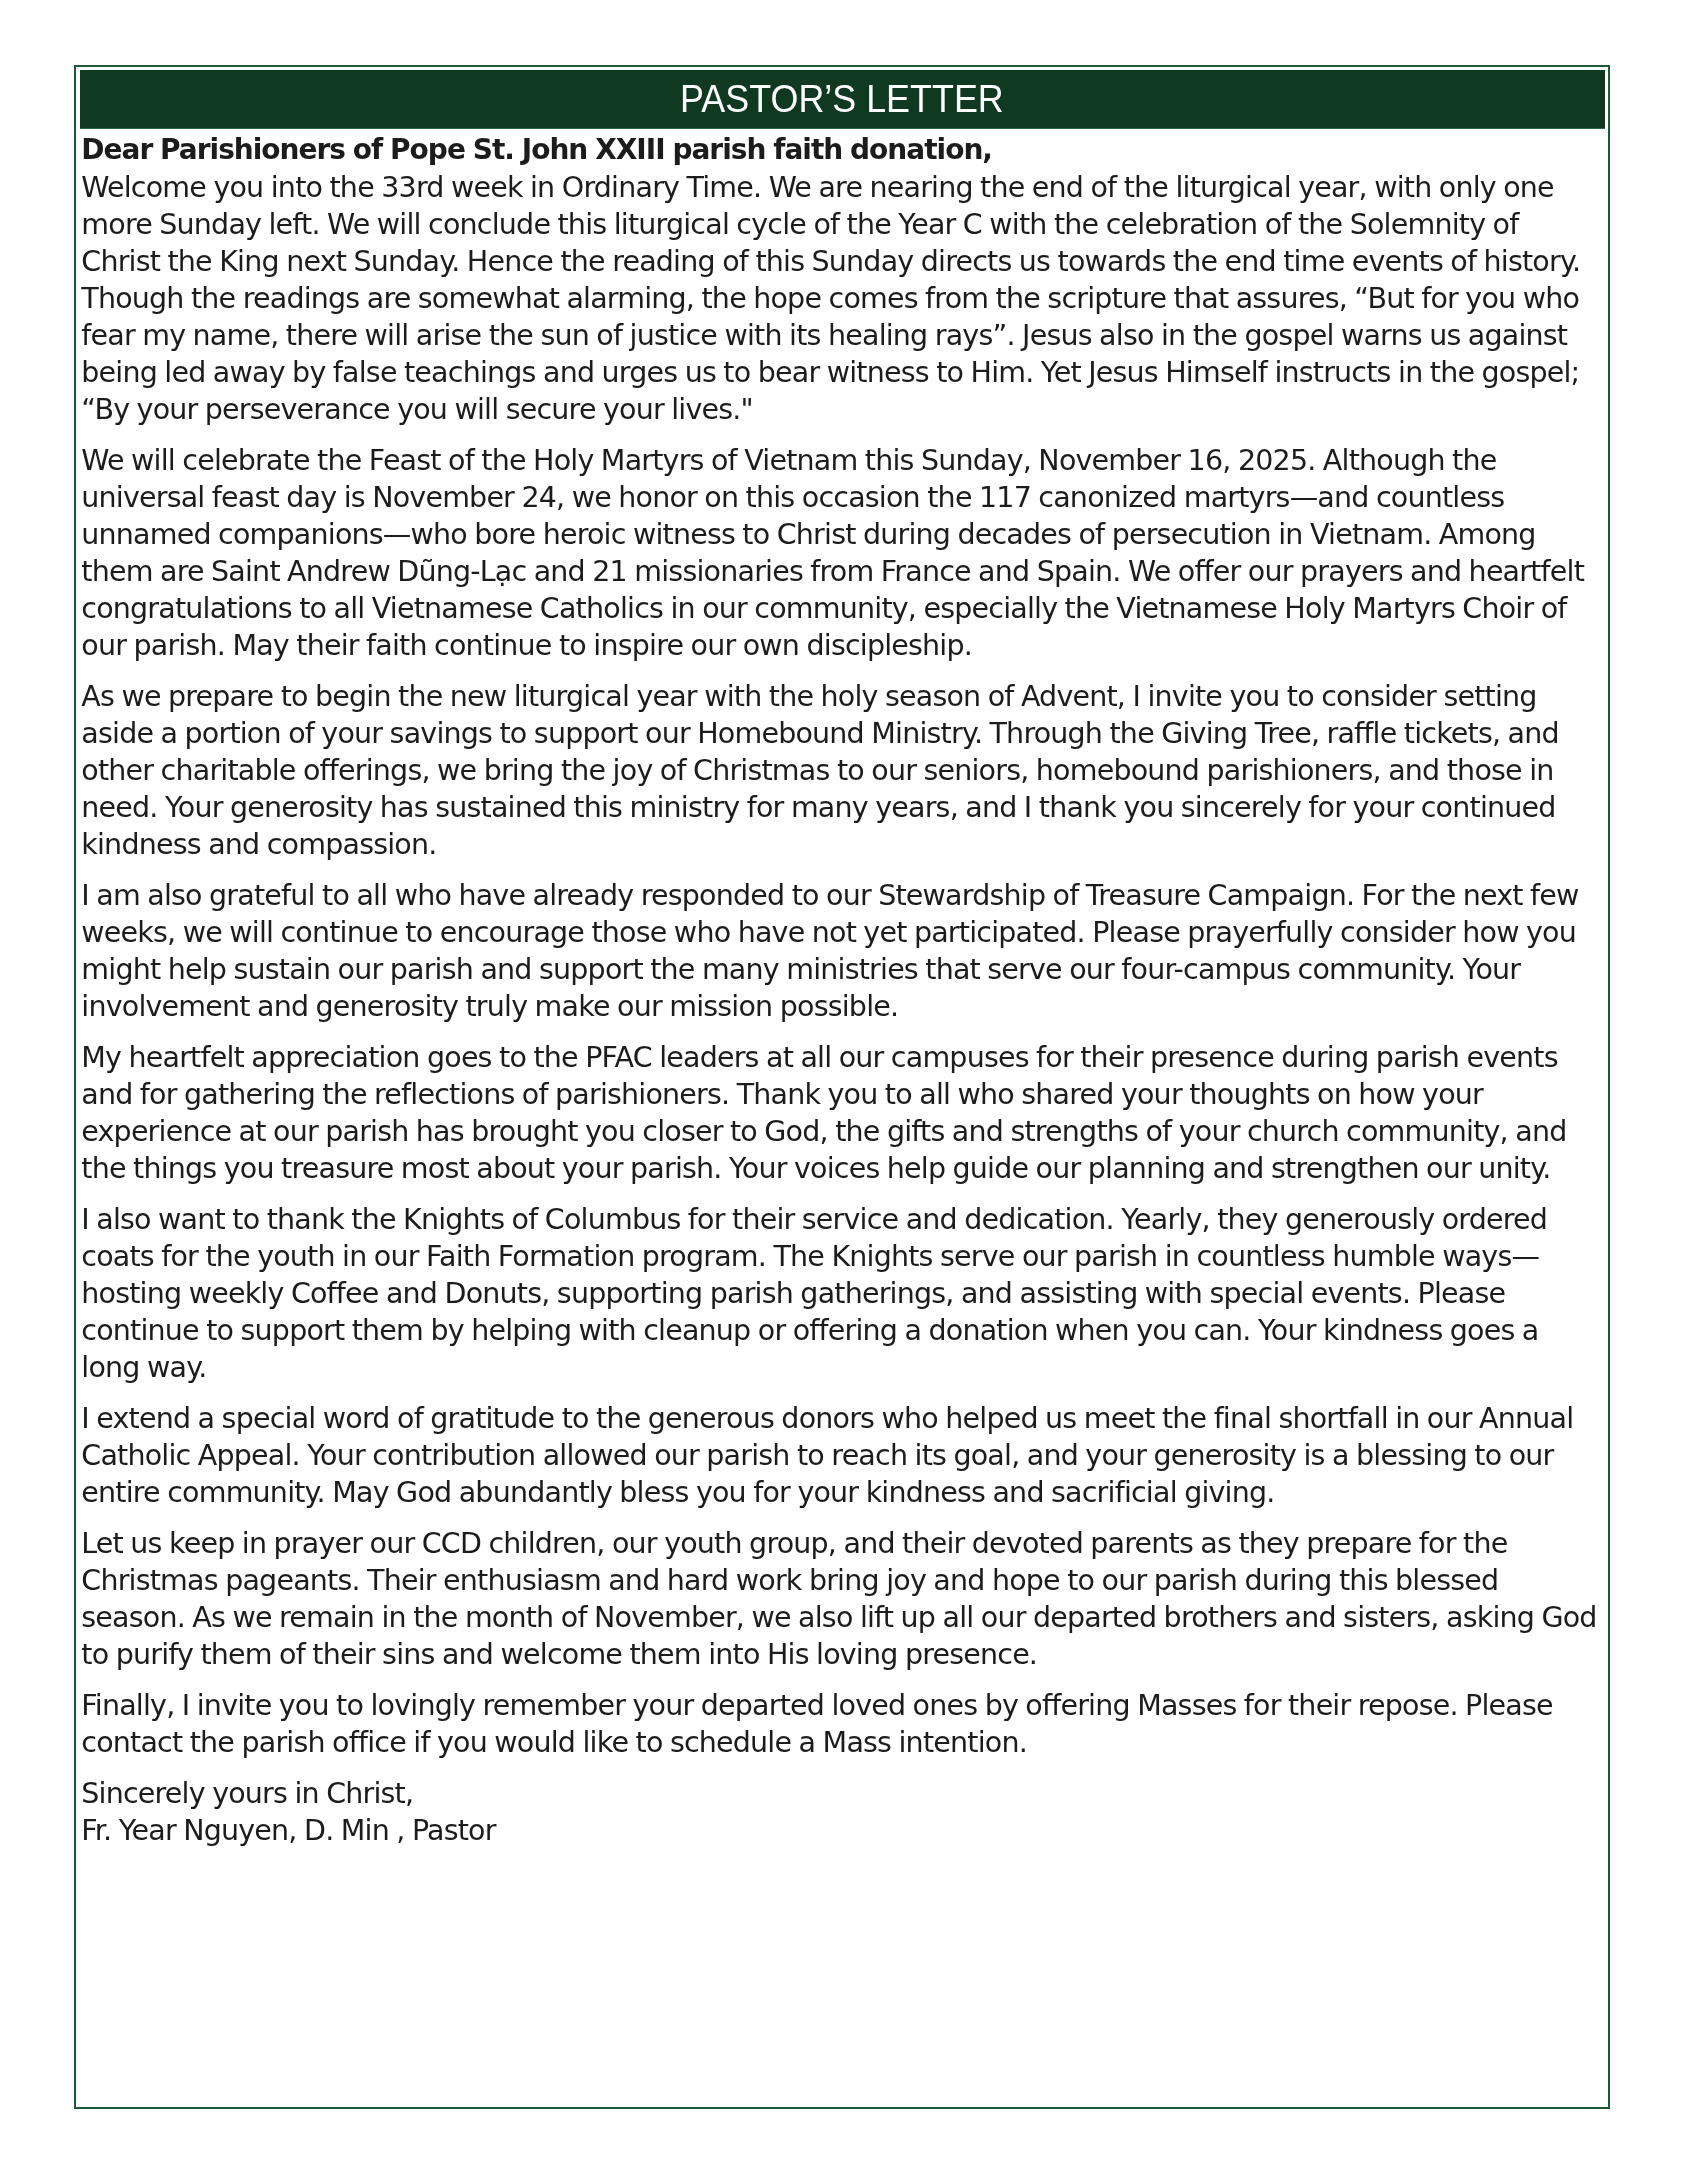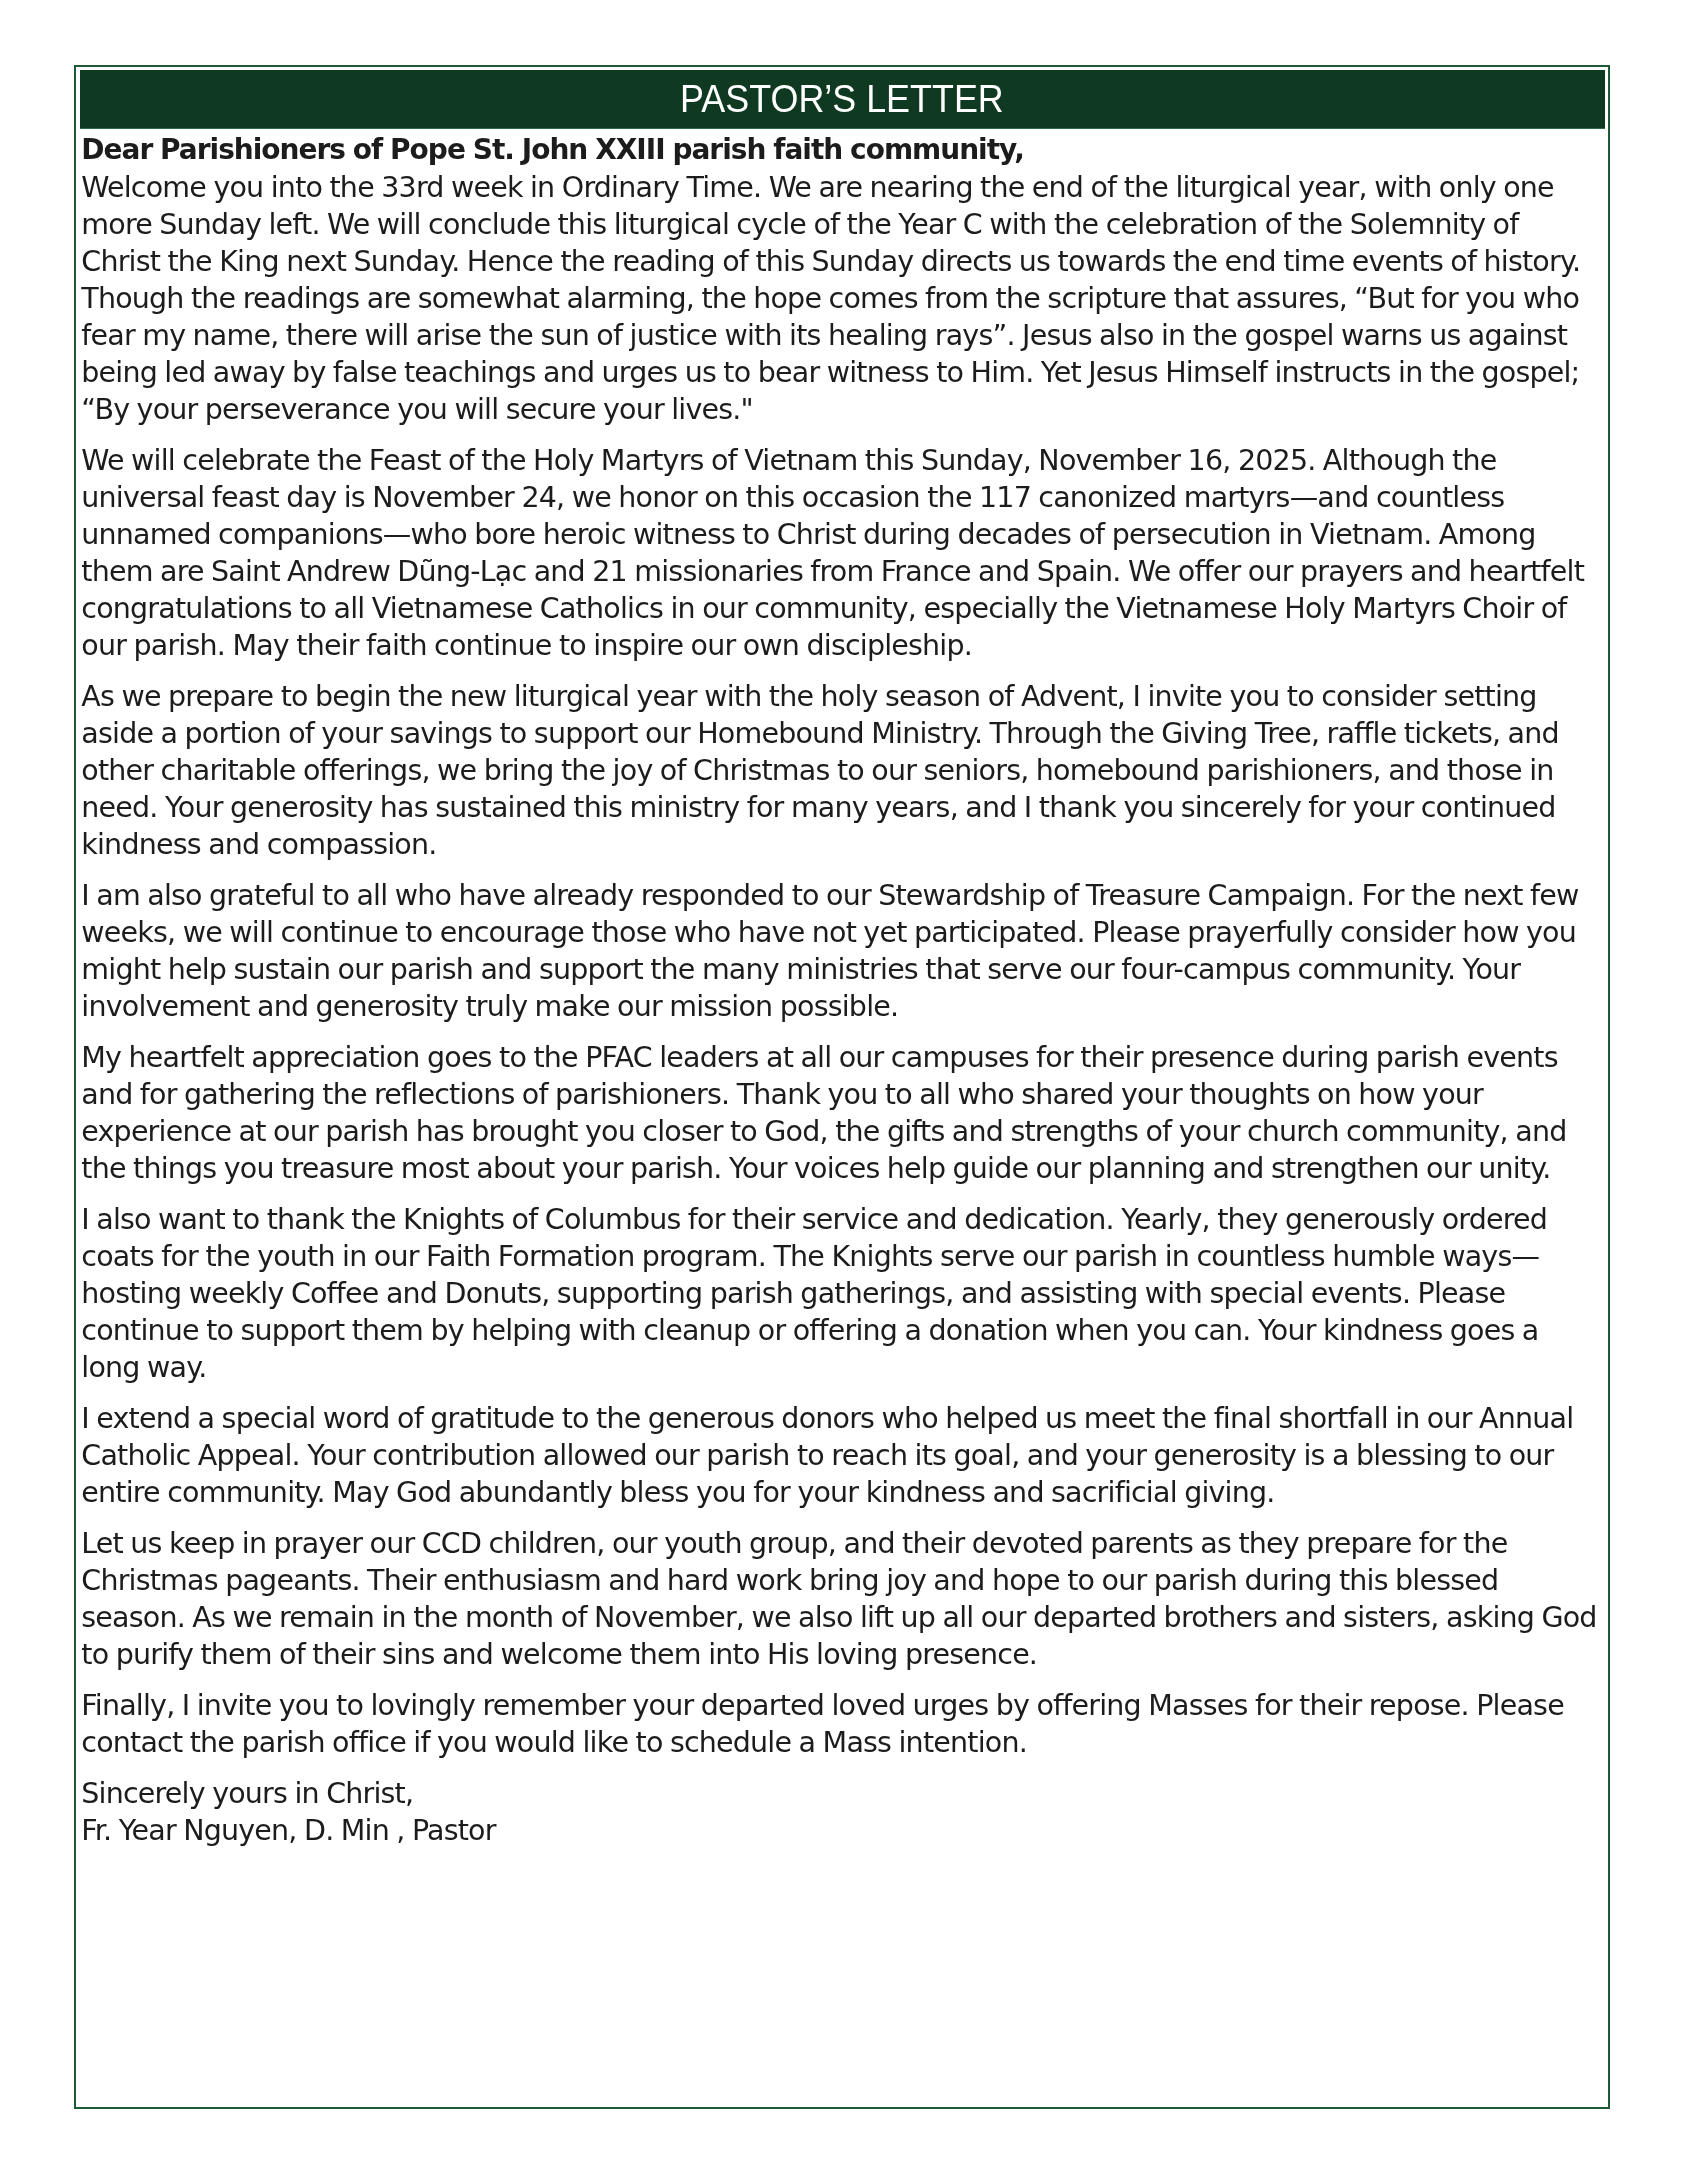--- a/index.html
+++ b/index.html
@@ -71,27 +71,27 @@
   </style>
 </head>
 <body>
 
 <div class="frame">
   <div class="header-band">
     <span class="header-title">PASTOR’S LETTER</span>
   </div>
 
   <div class="content">
-    <p class="greeting">Dear Parishioners of Pope St. John XXIII parish faith community,</p>
+    <p class="greeting">Dear Parishioners of Pope St. John XXIII parish faith donation,</p>
     <p class="para">Welcome you into the 33rd week in Ordinary Time. We are nearing the end of the liturgical year, with only one more Sunday left. We will conclude this liturgical cycle of the Year C with the celebration of the Solemnity of Christ the King next Sunday. Hence the reading of this Sunday directs us towards the end time events of history. Though the readings are somewhat alarming, the hope comes from the scripture that assures, “But for you who fear my name, there will arise the sun of justice with its healing rays”. Jesus also in the gospel warns us against being led away by false teachings and urges us to bear witness to Him. Yet Jesus Himself instructs in the gospel; “By your perseverance you will secure your lives."</p>
     <p class="para">We will celebrate the Feast of the Holy Martyrs of Vietnam this Sunday, November 16, 2025. Although the universal feast day is November 24, we honor on this occasion the 117 canonized martyrs—and countless unnamed companions—who bore heroic witness to Christ during decades of persecution in Vietnam. Among them are Saint Andrew Dũng-Lạc and 21 missionaries from France and Spain. We offer our prayers and heartfelt congratulations to all Vietnamese Catholics in our community, especially the Vietnamese Holy Martyrs Choir of our parish. May their faith continue to inspire our own discipleship.</p>
     <p class="para">As we prepare to begin the new liturgical year with the holy season of Advent, I invite you to consider setting aside a portion of your savings to support our Homebound Ministry. Through the Giving Tree, raffle tickets, and other charitable offerings, we bring the joy of Christmas to our seniors, homebound parishioners, and those in need. Your generosity has sustained this ministry for many years, and I thank you sincerely for your continued kindness and compassion.</p>
     <p class="para">I am also grateful to all who have already responded to our Stewardship of Treasure Campaign. For the next few weeks, we will continue to encourage those who have not yet participated. Please prayerfully consider how you might help sustain our parish and support the many ministries that serve our four-campus community. Your involvement and generosity truly make our mission possible.</p>
     <p class="para">My heartfelt appreciation goes to the PFAC leaders at all our campuses for their presence during parish events and for gathering the reflections of parishioners. Thank you to all who shared your thoughts on how your experience at our parish has brought you closer to God, the gifts and strengths of your church community, and the things you treasure most about your parish. Your voices help guide our planning and strengthen our unity.</p>
     <p class="para">I also want to thank the Knights of Columbus for their service and dedication. Yearly, they generously ordered coats for the youth in our Faith Formation program. The Knights serve our parish in countless humble ways—hosting weekly Coffee and Donuts, supporting parish gatherings, and assisting with special events. Please continue to support them by helping with cleanup or offering a donation when you can. Your kindness goes a long way.</p>
     <p class="para">I extend a special word of gratitude to the generous donors who helped us meet the final shortfall in our Annual Catholic Appeal. Your contribution allowed our parish to reach its goal, and your generosity is a blessing to our entire community. May God abundantly bless you for your kindness and sacrificial giving.</p>
     <p class="para">Let us keep in prayer our CCD children, our youth group, and their devoted parents as they prepare for the Christmas pageants. Their enthusiasm and hard work bring joy and hope to our parish during this blessed season. As we remain in the month of November, we also lift up all our departed brothers and sisters, asking God to purify them of their sins and welcome them into His loving presence.</p>
-    <p class="para">Finally, I invite you to lovingly remember your departed loved urges by offering Masses for their repose. Please contact the parish office if you would like to schedule a Mass intention.</p>
+    <p class="para">Finally, I invite you to lovingly remember your departed loved ones by offering Masses for their repose. Please contact the parish office if you would like to schedule a Mass intention.</p>
     <p class="signoff">Sincerely yours in Christ,</p>
     <p class="signoff">Fr. Year Nguyen, D. Min , Pastor</p>
   </div>
 </div>
 
 
 </body></html>

